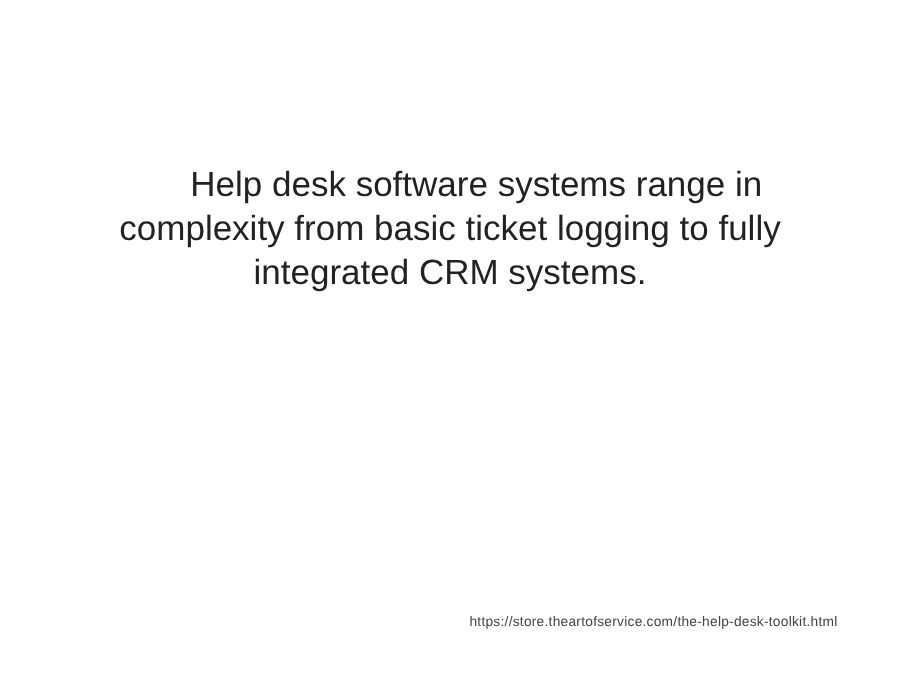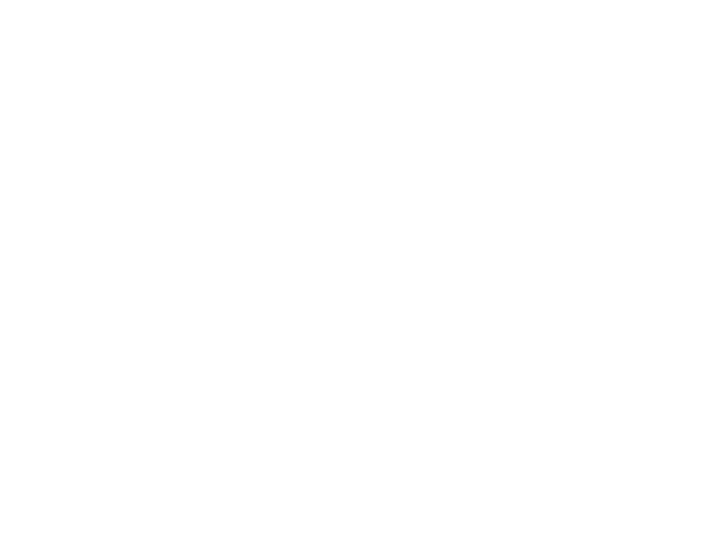--- a/index.html
+++ b/index.html
@@ -49,14 +49,16 @@
     font-size: 11px;
     color: #444;
     letter-spacing: 0.2px;
   }
 </style>
 </head>
 <body>
 
 <div class="slide">
 
+  <div class="body-text">Help desk software systems range in complexity from basic ticket logging to fully integrated CRM systems.</div>
 
+  <div class="footer-url">https://store.theartofservice.com/the-help-desk-toolkit.html</div>
 </div>
 
 </body></html>

